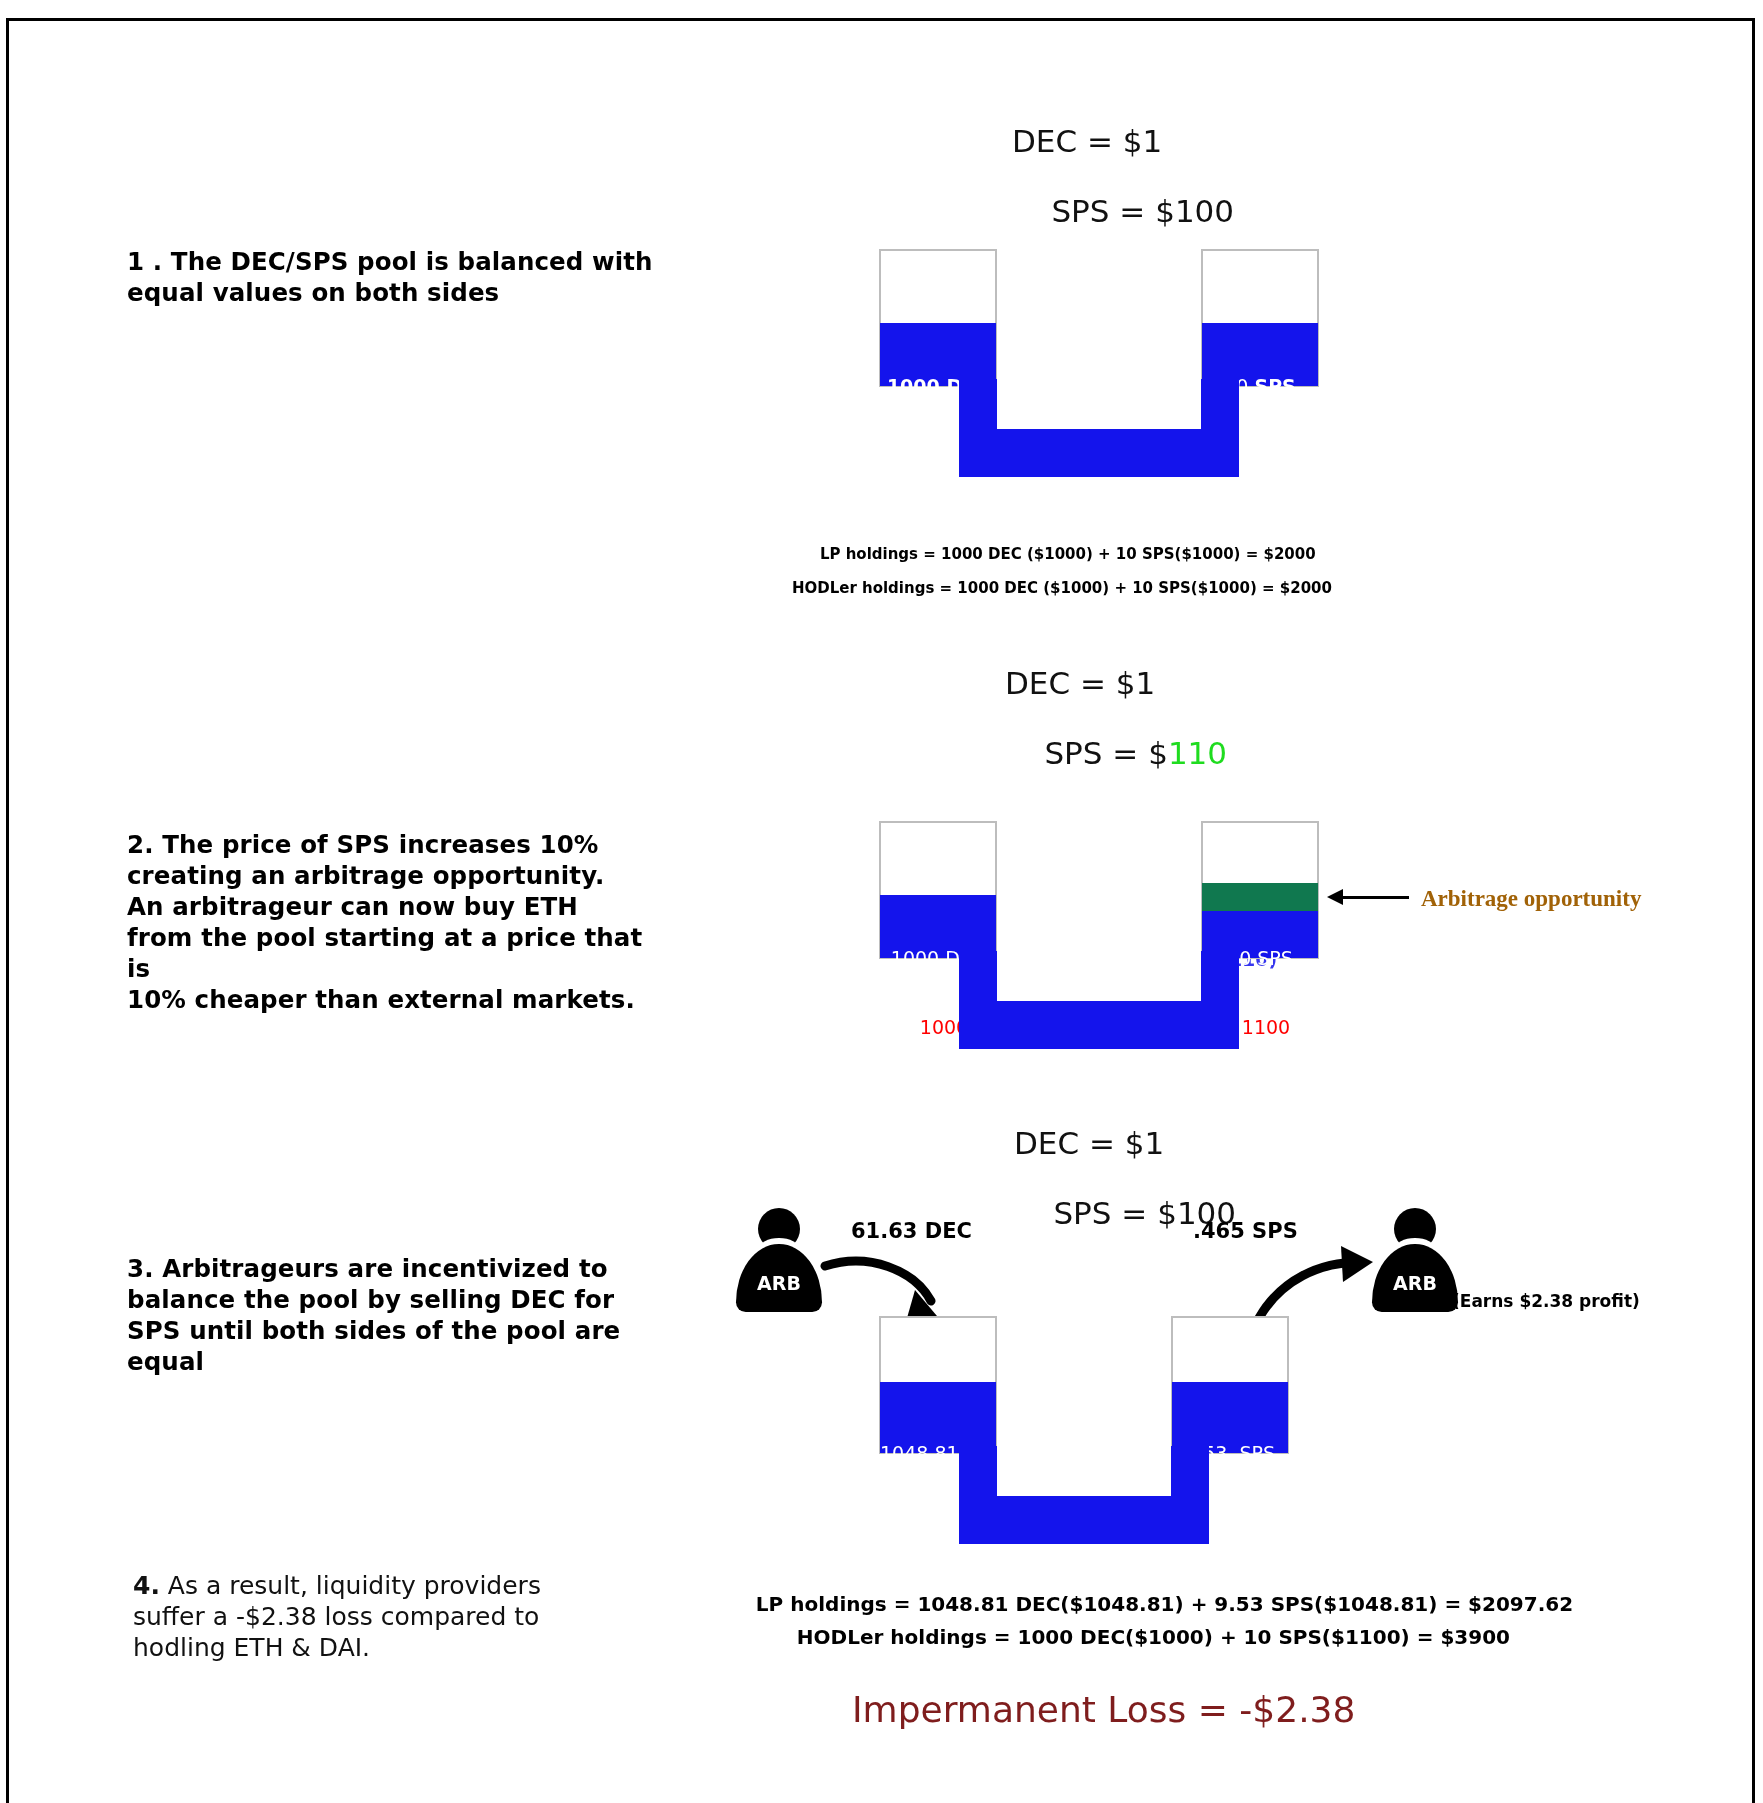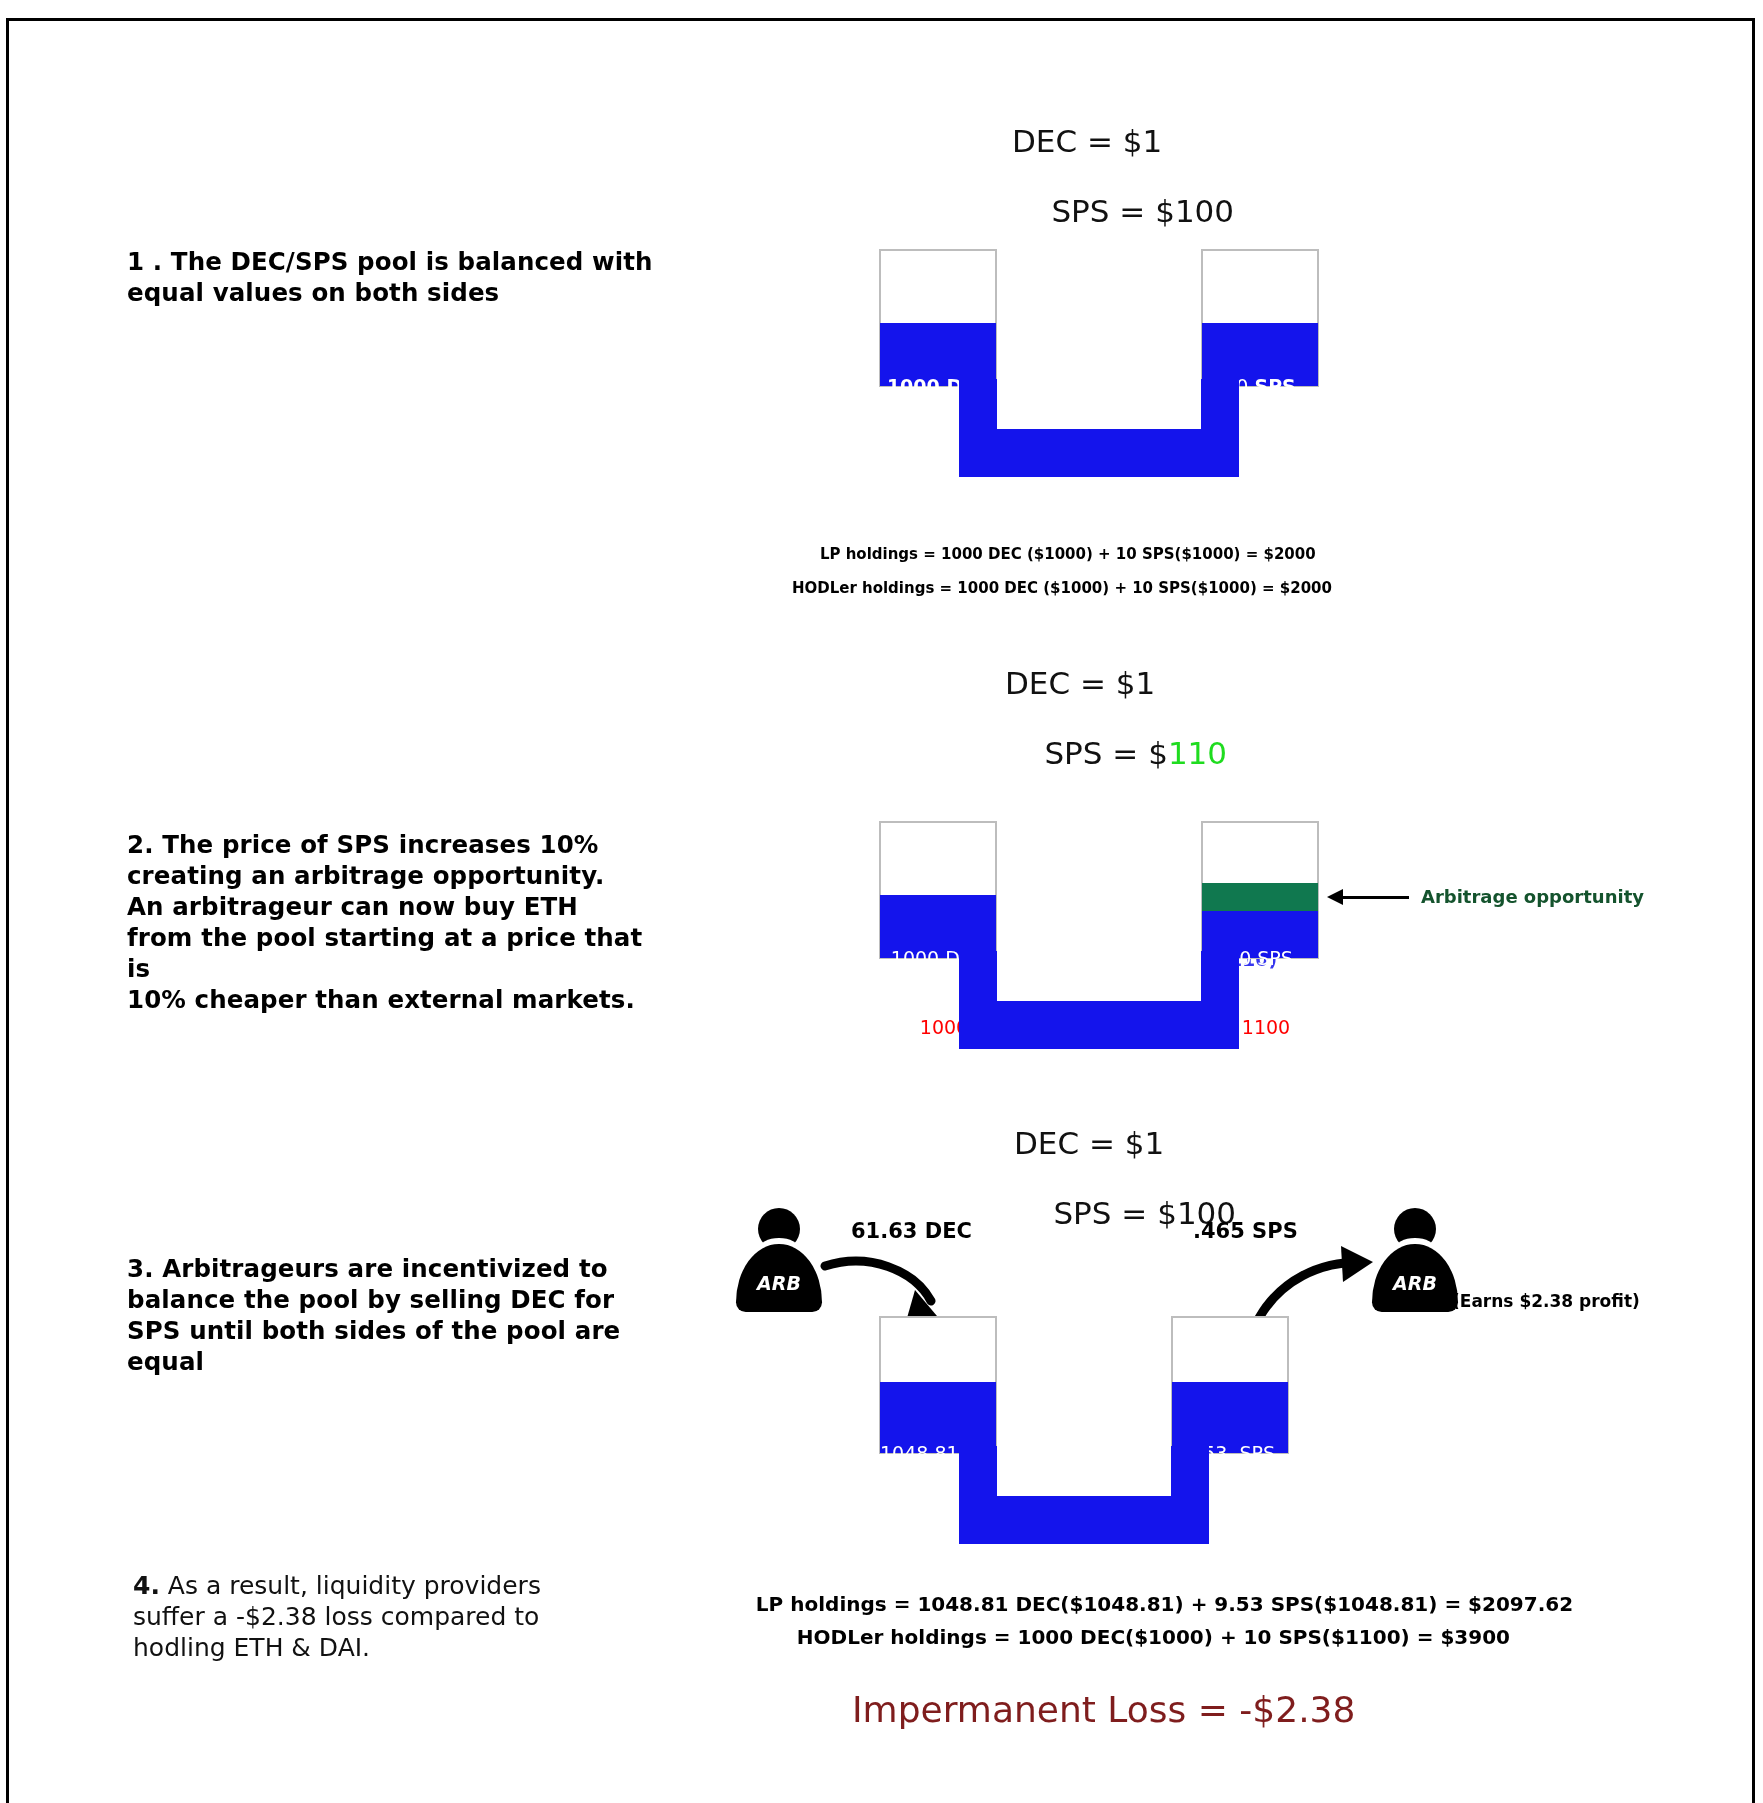--- a/index.html
+++ b/index.html
@@ -64,25 +64,25 @@
   }
 
   
   .arrow-line{position:absolute;height:3px;background:#000;}
   .arrow-head-left{
     position:absolute;width:0;height:0;
     border-top:8px solid transparent;border-bottom:8px solid transparent;
     border-right:16px solid #000;
   }
   .callout-txt{
-    position:absolute;font-weight:bold;font-size:18px;color:#14532d;white-space:pre;
-  }
-
-  
-  .person{position:absolute;width:86px;height:104px;font-style:italic;}
+    position:absolute;font-weight:bold;font-size:23px;color:#a16207;white-space:pre;font-family:Liberation Serif, serif;
+  }
+
+  
+  .person{position:absolute;width:86px;height:104px;}
   .person .head{
     position:absolute;left:22px;top:0;width:42px;height:42px;
     border-radius:50%;background:#000;
   }
   .person .body{
     position:absolute;left:0;top:36px;width:86px;height:68px;background:#000;
     border-radius:44px 44px 10px 10px / 60px 60px 10px 10px;
   }
   .person .neck{
     position:absolute;left:23px;top:30px;width:40px;height:22px;

